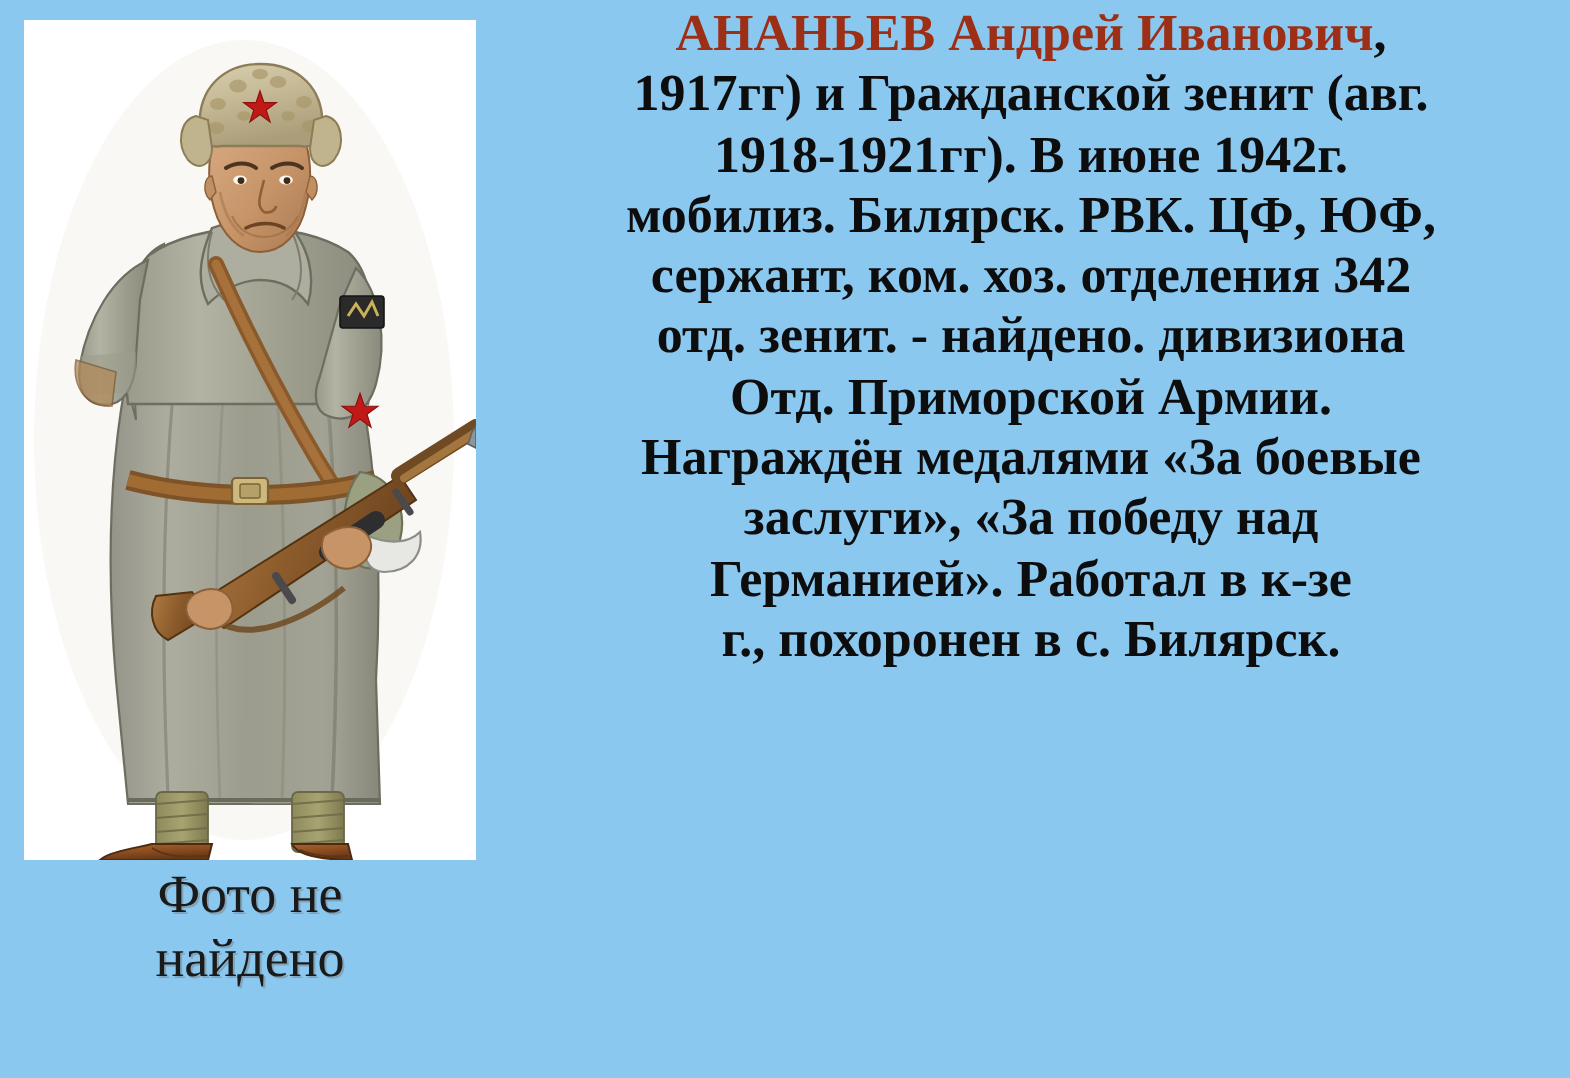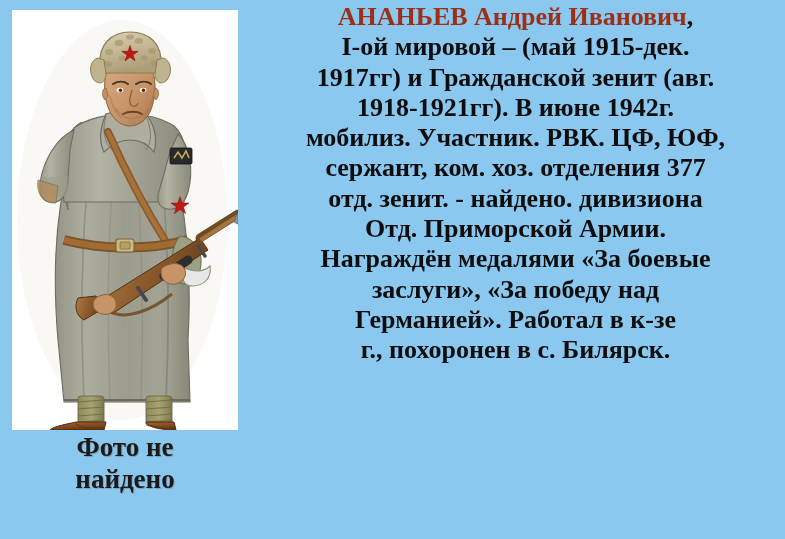--- a/index.html
+++ b/index.html
@@ -42,21 +42,21 @@
   }
   #photo-caption {
     position: absolute;
     left: 6px;
     top: 432px;
     width: 238px;
     text-align: center;
     color: #1a1a1a;
     font-size: 27px;
     line-height: 1.18;
-    font-weight: 700;
+    font-weight: 400;
     font-family: "Liberation Serif", "DejaVu Serif", serif;
     text-shadow: 1px 1px 0 rgba(120,120,120,0.45);
   }
 
   
   #bio-block {
     position: absolute;
     left: 248px;
     top: 2px;
     width: 535px;
@@ -261,25 +261,24 @@
     </svg>
   </div>
 
   <div id="photo-caption">
     <span>Фото не</span><br>
     <span>найдено</span>
   </div>
 
   <div id="bio-block">
     <span class="line name-line"><span>АНАНЬЕВ Андрей Иванович</span><span class="tail">,</span></span>
-    <span class="line">I-ой мировой – (май 1915-дек.</span>
     <span class="line">1917гг) и Гражданской зенит (авг.</span>
     <span class="line">1918-1921гг). В июне 1942г.</span>
-    <span class="line">мобилиз. Участник. РВК. ЦФ, ЮФ,</span>
-    <span class="line">сержант, ком. хоз. отделения 377</span>
+    <span class="line">мобилиз. Билярск. РВК. ЦФ, ЮФ,</span>
+    <span class="line">сержант, ком. хоз. отделения 342</span>
     <span class="line">отд. зенит. - найдено. дивизиона</span>
     <span class="line">Отд. Приморской Армии.</span>
     <span class="line">Награждён медалями «За боевые</span>
     <span class="line">заслуги», «За победу над</span>
     <span class="line">Германией». Работал в к-зе</span>
     <span class="line">г., похоронен в с. Билярск.</span>
   </div>
 
 </div>
 

